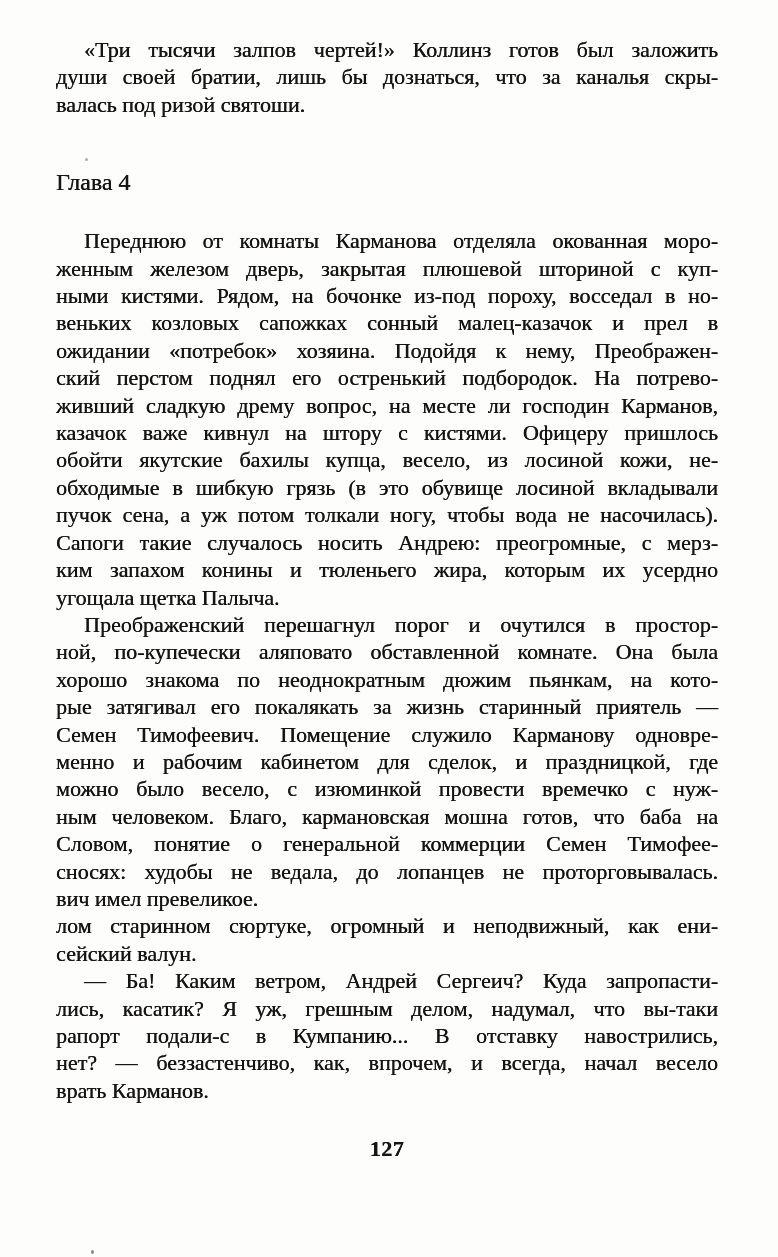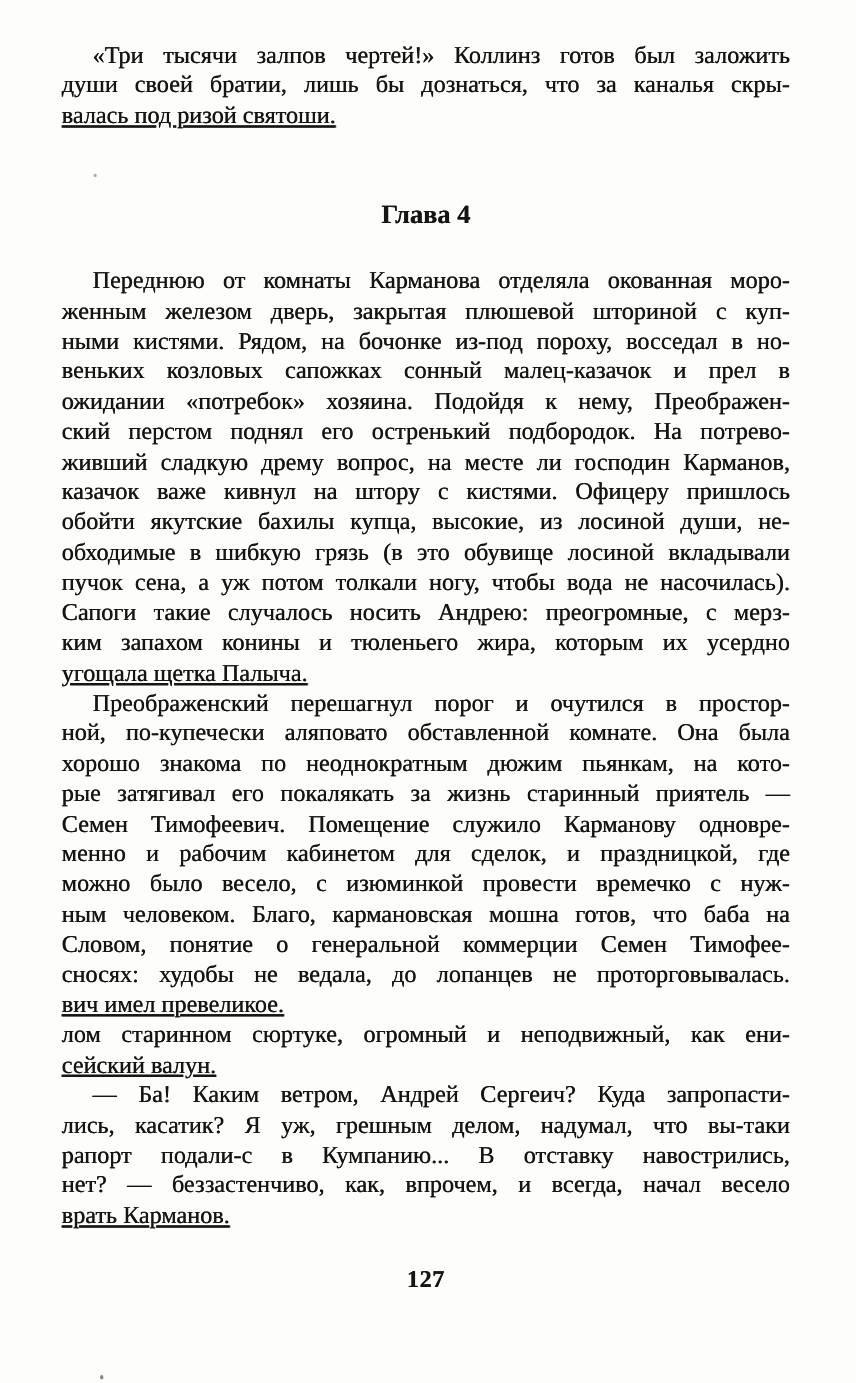--- a/index.html
+++ b/index.html
@@ -24,27 +24,26 @@
     width: 662px;
   }
   .paragraph { margin: 0; }
   .line {
     font-size: 22px;
     line-height: 27.4px;
     text-align: justify;
     text-align-last: justify;
   }
   .line.first { text-indent: 28px; }
-  .line.last  { text-align-last: left; text-decoration: underline; }
+  .line.last  { text-align-last: left; }
   .chapter-heading {
-    margin: 63px 0 30px 0;
+    margin: 49px 0 30px 0;
     font-size: 24px;
     line-height: 30px;
-    font-weight: 700;
-    text-align: center;
+    font-weight: 400;
   }
   .page-number {
     margin-top: 31px;
     font-size: 22px;
     line-height: 28px;
     font-weight: 700;
     text-align: center;
     letter-spacing: 0.5px;
   }
   .speck {
@@ -70,21 +69,21 @@
       <h2 class="chapter-heading">Глава 4</h2>
       <div class="paragraph">
         <div class="line first">Переднюю от комнаты Карманова отделяла окованная моро-</div>
         <div class="line">женным железом дверь, закрытая плюшевой шториной с куп-</div>
         <div class="line">ными кистями. Рядом, на бочонке из-под пороху, восседал в но-</div>
         <div class="line">веньких козловых сапожках сонный малец-казачок и прел в</div>
         <div class="line">ожидании «потребок» хозяина. Подойдя к нему, Преображен-</div>
         <div class="line">ский перстом поднял его остренький подбородок. На потрево-</div>
         <div class="line">живший сладкую дрему вопрос, на месте ли господин Карманов,</div>
         <div class="line">казачок важе кивнул на штору с кистями. Офицеру пришлось</div>
-        <div class="line">обойти якутские бахилы купца, высокие, из лосиной души, не-</div>
+        <div class="line">обойти якутские бахилы купца, весело, из лосиной кожи, не-</div>
         <div class="line">обходимые в шибкую грязь (в это обувище лосиной вкладывали</div>
         <div class="line">пучок сена, а уж потом толкали ногу, чтобы вода не насочилась).</div>
         <div class="line">Сапоги такие случалось носить Андрею: преогромные, с мерз-</div>
         <div class="line">ким запахом конины и тюленьего жира, которым их усердно</div>
         <div class="line last">угощала щетка Палыча.</div>
       </div>
       <div class="paragraph">
         <div class="line first">Преображенский перешагнул порог и очутился в простор-</div>
         <div class="line">ной, по-купечески аляповато обставленной комнате. Она была</div>
         <div class="line">хорошо знакома по неоднократным дюжим пьянкам, на кото-</div>

